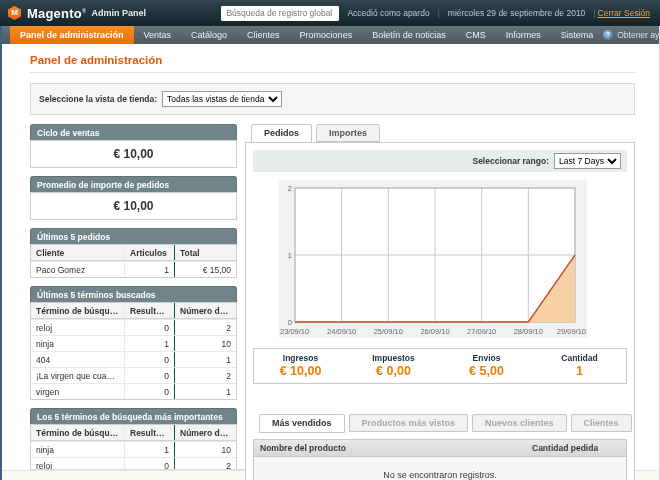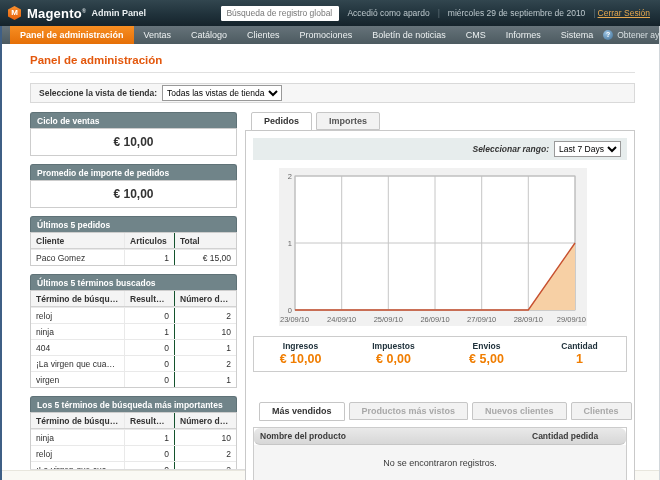--- a/index.html
+++ b/index.html
@@ -37,21 +37,21 @@
   .nav-item.active { background:linear-gradient(180deg,#f78e22,#e56f07); color:#fff; font-weight:bold; }
   .nav-help { margin-left:auto; display:flex; align-items:center; gap:4px; padding-right:10px;
               color:#d9e0e3; font-size:8.5px; cursor:pointer; white-space:nowrap; }
   .help-icon { width:10px; height:10px; flex:none; border-radius:50%; background:radial-gradient(circle at 35% 30%,#9cc4e4,#3d6d94);
                color:#fff; font-size:7px; font-weight:bold; text-align:center; line-height:10px; }
 
   
   .content { flex:1; min-height:0; background:#fff; padding:7px 24px 4px 28px; }
   .page-title { color:#e3570c; font-weight:bold; font-size:11.5px; padding:3px 0 6px; }
   .title-rule { border-top:1px solid #e0e0e0; margin-bottom:10px; }
-  .store-bar { background:#f6f6f6; border:1px solid #d9d9d9; height:20px; display:flex; align-items:center;
+  .store-bar { background:#f6f6f6; border:1px solid #d9d9d9; height:32px; display:flex; align-items:center;
                gap:5px; padding:0 8px; margin-bottom:9px; }
   .store-label { font-weight:bold; color:#333; font-size:8.5px; }
   select { font-family:inherit; font-size:8.5px; height:16px; border:1px solid #999; background:#fff; }
 
   .columns { display:flex; gap:8px; align-items:flex-start; }
   .left-col { width:207px; flex:none; }
   .right-col { flex:1; min-width:0; }
 
   
   .widget { margin-bottom:8px; }
@@ -73,33 +73,33 @@
   .tabs { display:flex; gap:4px; position:relative; }
   .top-tabs, .bottom-tabs { padding-left:6px; }
   .tab { background:#f2f2f2; border:1px solid #c6c6c6; padding:3px 12px; font-size:9px; color:#555;
          border-radius:2px 2px 0 0; cursor:pointer; white-space:nowrap;font-weight:bold; }
   .tab.active { background:#fff; font-weight:bold; color:#333; position:relative; z-index:2;
                 margin-bottom:-1px; padding-bottom:4px; }
   .tab.disabled { color:#a8a8a8; }
   .panel { border:1px solid #c9c9c9; background:#fff; padding:7px; position:relative; z-index:1; }
   .range-bar { background:#e7eded; padding:3px 6px; display:flex; justify-content:flex-end;
                align-items:center; gap:5px; }
-  .range-label { font-weight:bold; color:#333; font-size:8.5px;font-style:italic; }
+  .range-label { font-weight:bold; color:#333; font-size:8.5px; }
   .chart { margin:8px 0 0 26px; width:308px; height:158px; background:#f1f1f1; }
   .chart svg { display:block; }
 
   .stats { display:flex; border:1px solid #ccc; margin-top:10px; }
   .stat { flex:1; text-align:center; padding:4px 0 5px; }
   .stat-label { font-size:8.5px; font-weight:bold; color:#20323c; }
   .stat-value { font-size:12.5px; font-weight:bold; color:#f07d00; margin-top:1px; }
 
   .bottom-tabs { margin-top:30px; }
   .ptable { border:1px solid #ccc; margin-top:7px; }
   .ptable-head { display:flex; background:linear-gradient(180deg,#e9e9e9,#d7d7d7); border-bottom:1px solid #c6c6c6;
-                 font-weight:bold; font-size:8.5px; color:#3a3a3a;border-radius:6px; }
+                 font-weight:bold; font-size:8.5px; color:#3a3a3a; }
   .pcell { padding:3px 6px; white-space:nowrap; }
   .p0 { flex:1; min-width:0; } .p1 { width:88px; flex:none; } .p2 { width:100px; flex:none; }
   .ptable-empty { background:#f5f5f5; text-align:center; padding:13px 0 15px; font-size:9px; color:#3a3a3a; }
 
   .content-rule { border-top:1px solid #dcdcdc; margin:0 24px 0 28px; }
   .footer-strip { margin-top:auto; height:10px; flex:none; background:#faf9f4; border-top:1px solid #e8e6dd; }
 </style>
 </head>
 <body>
 

